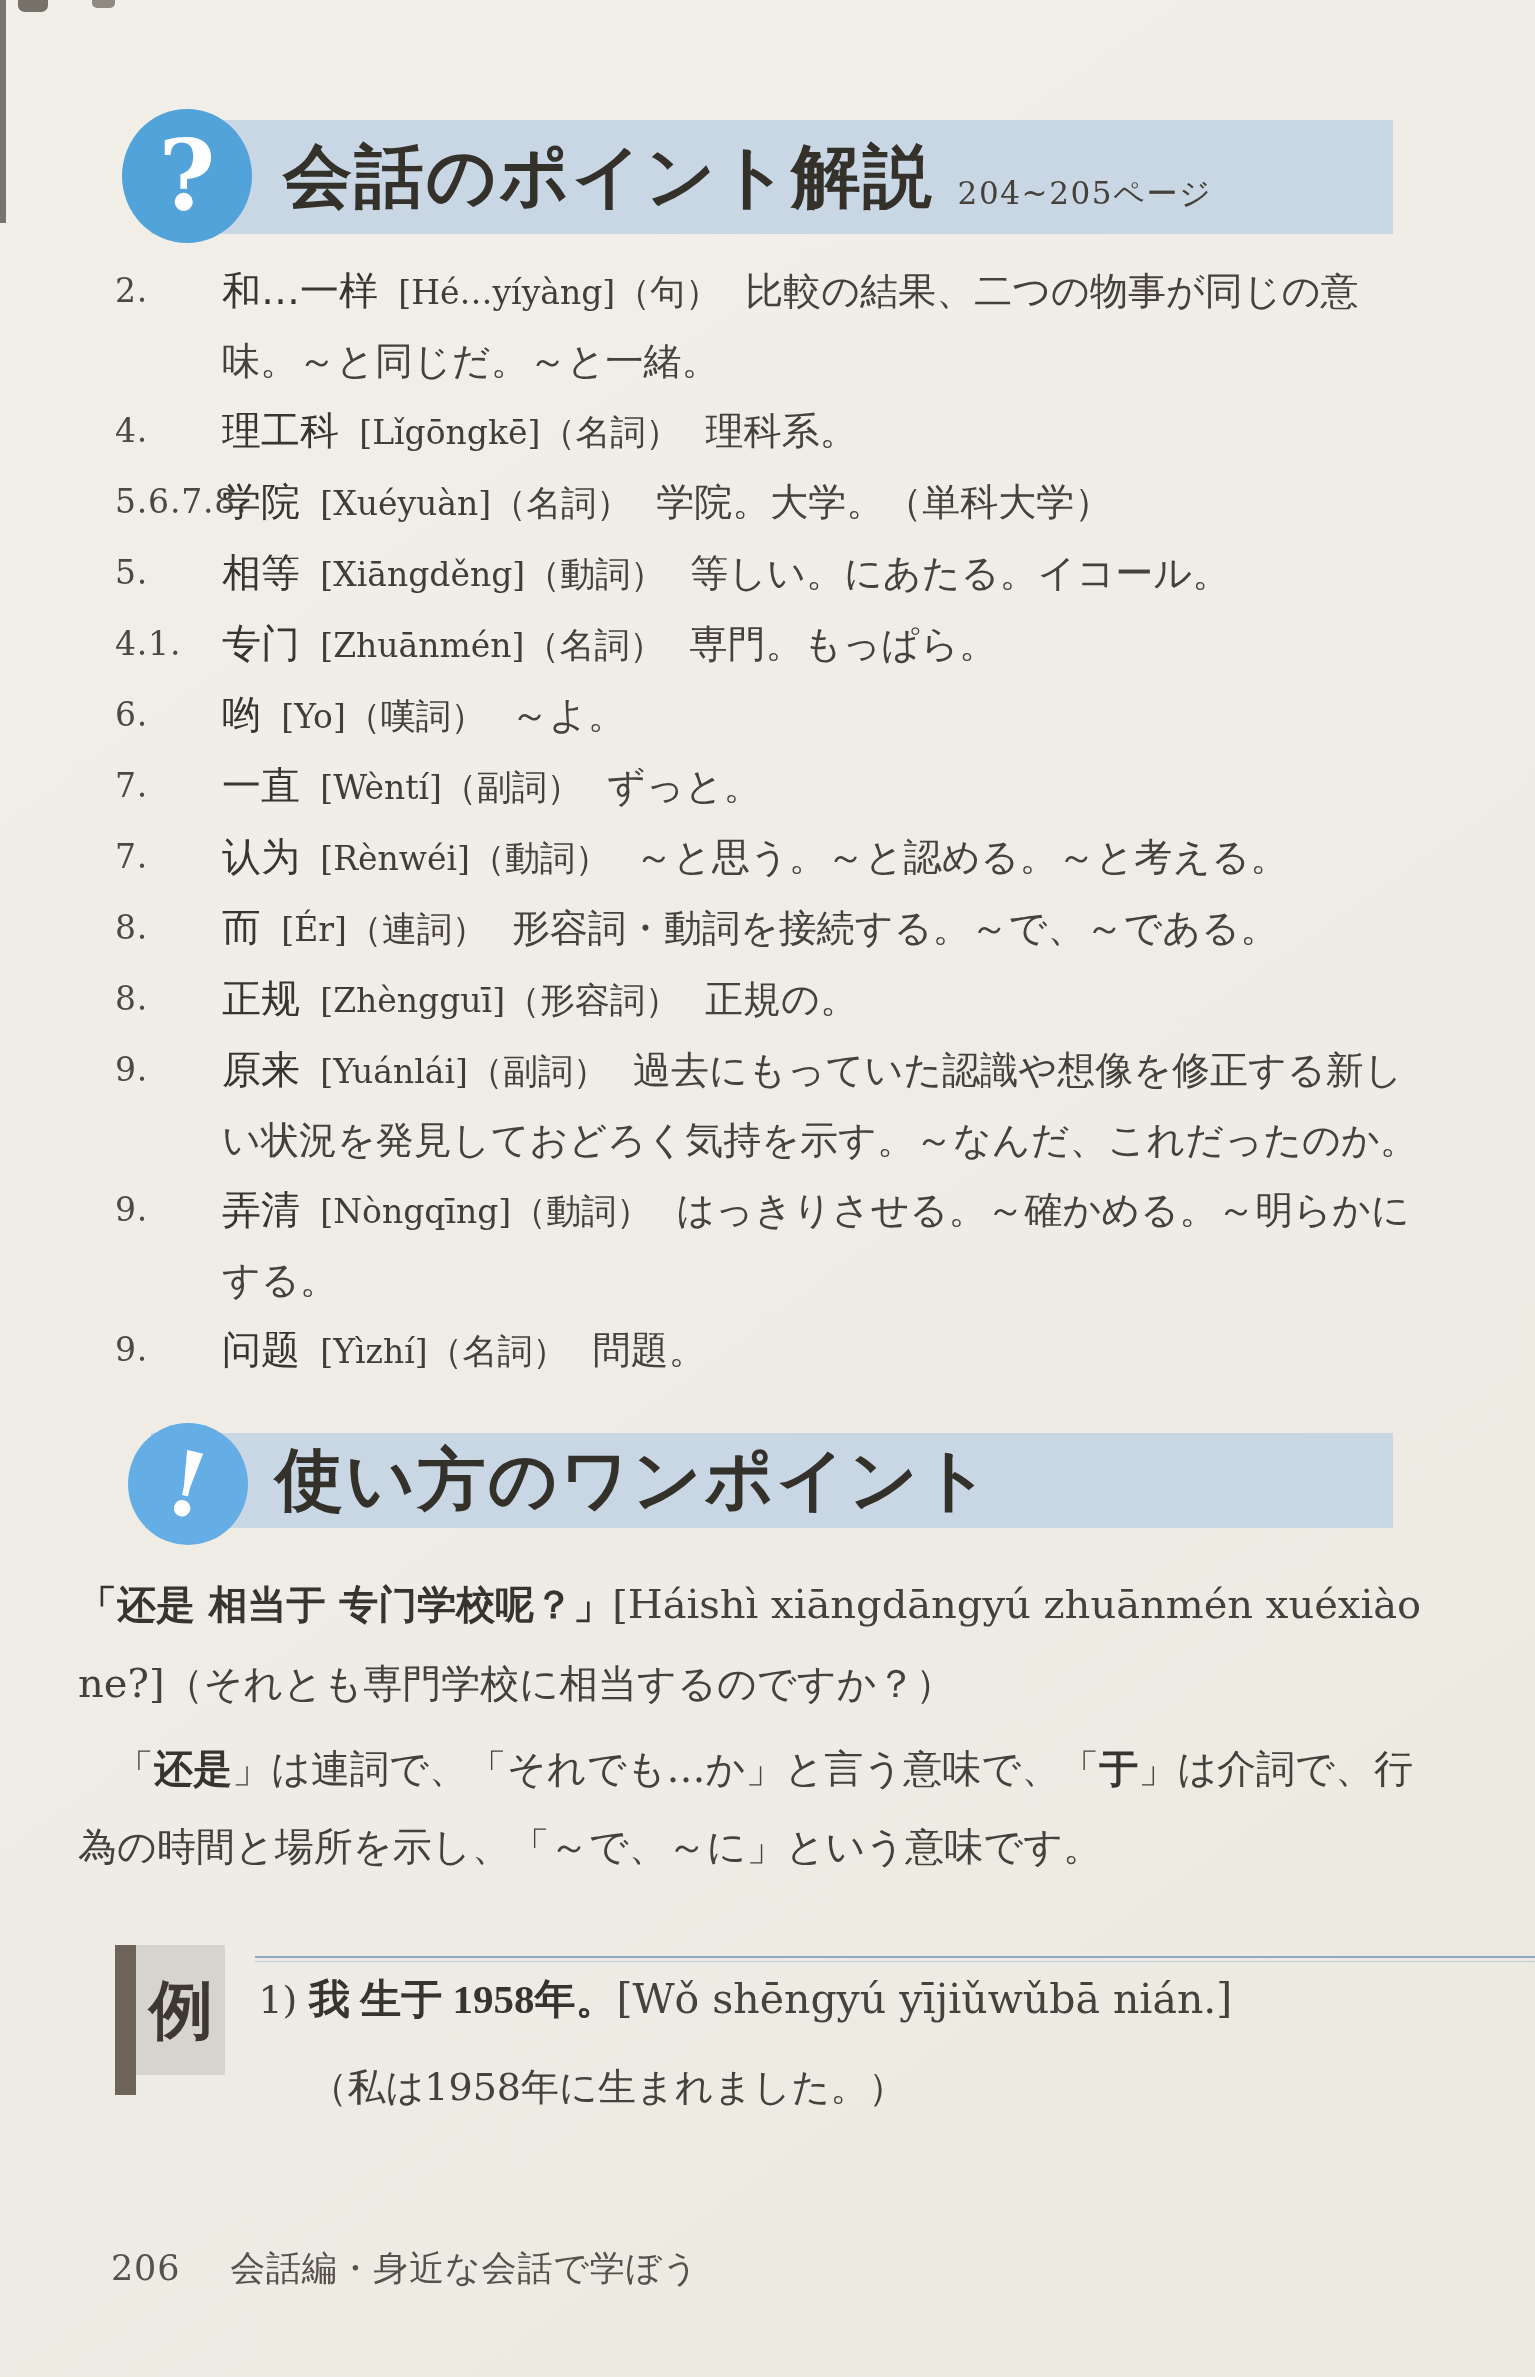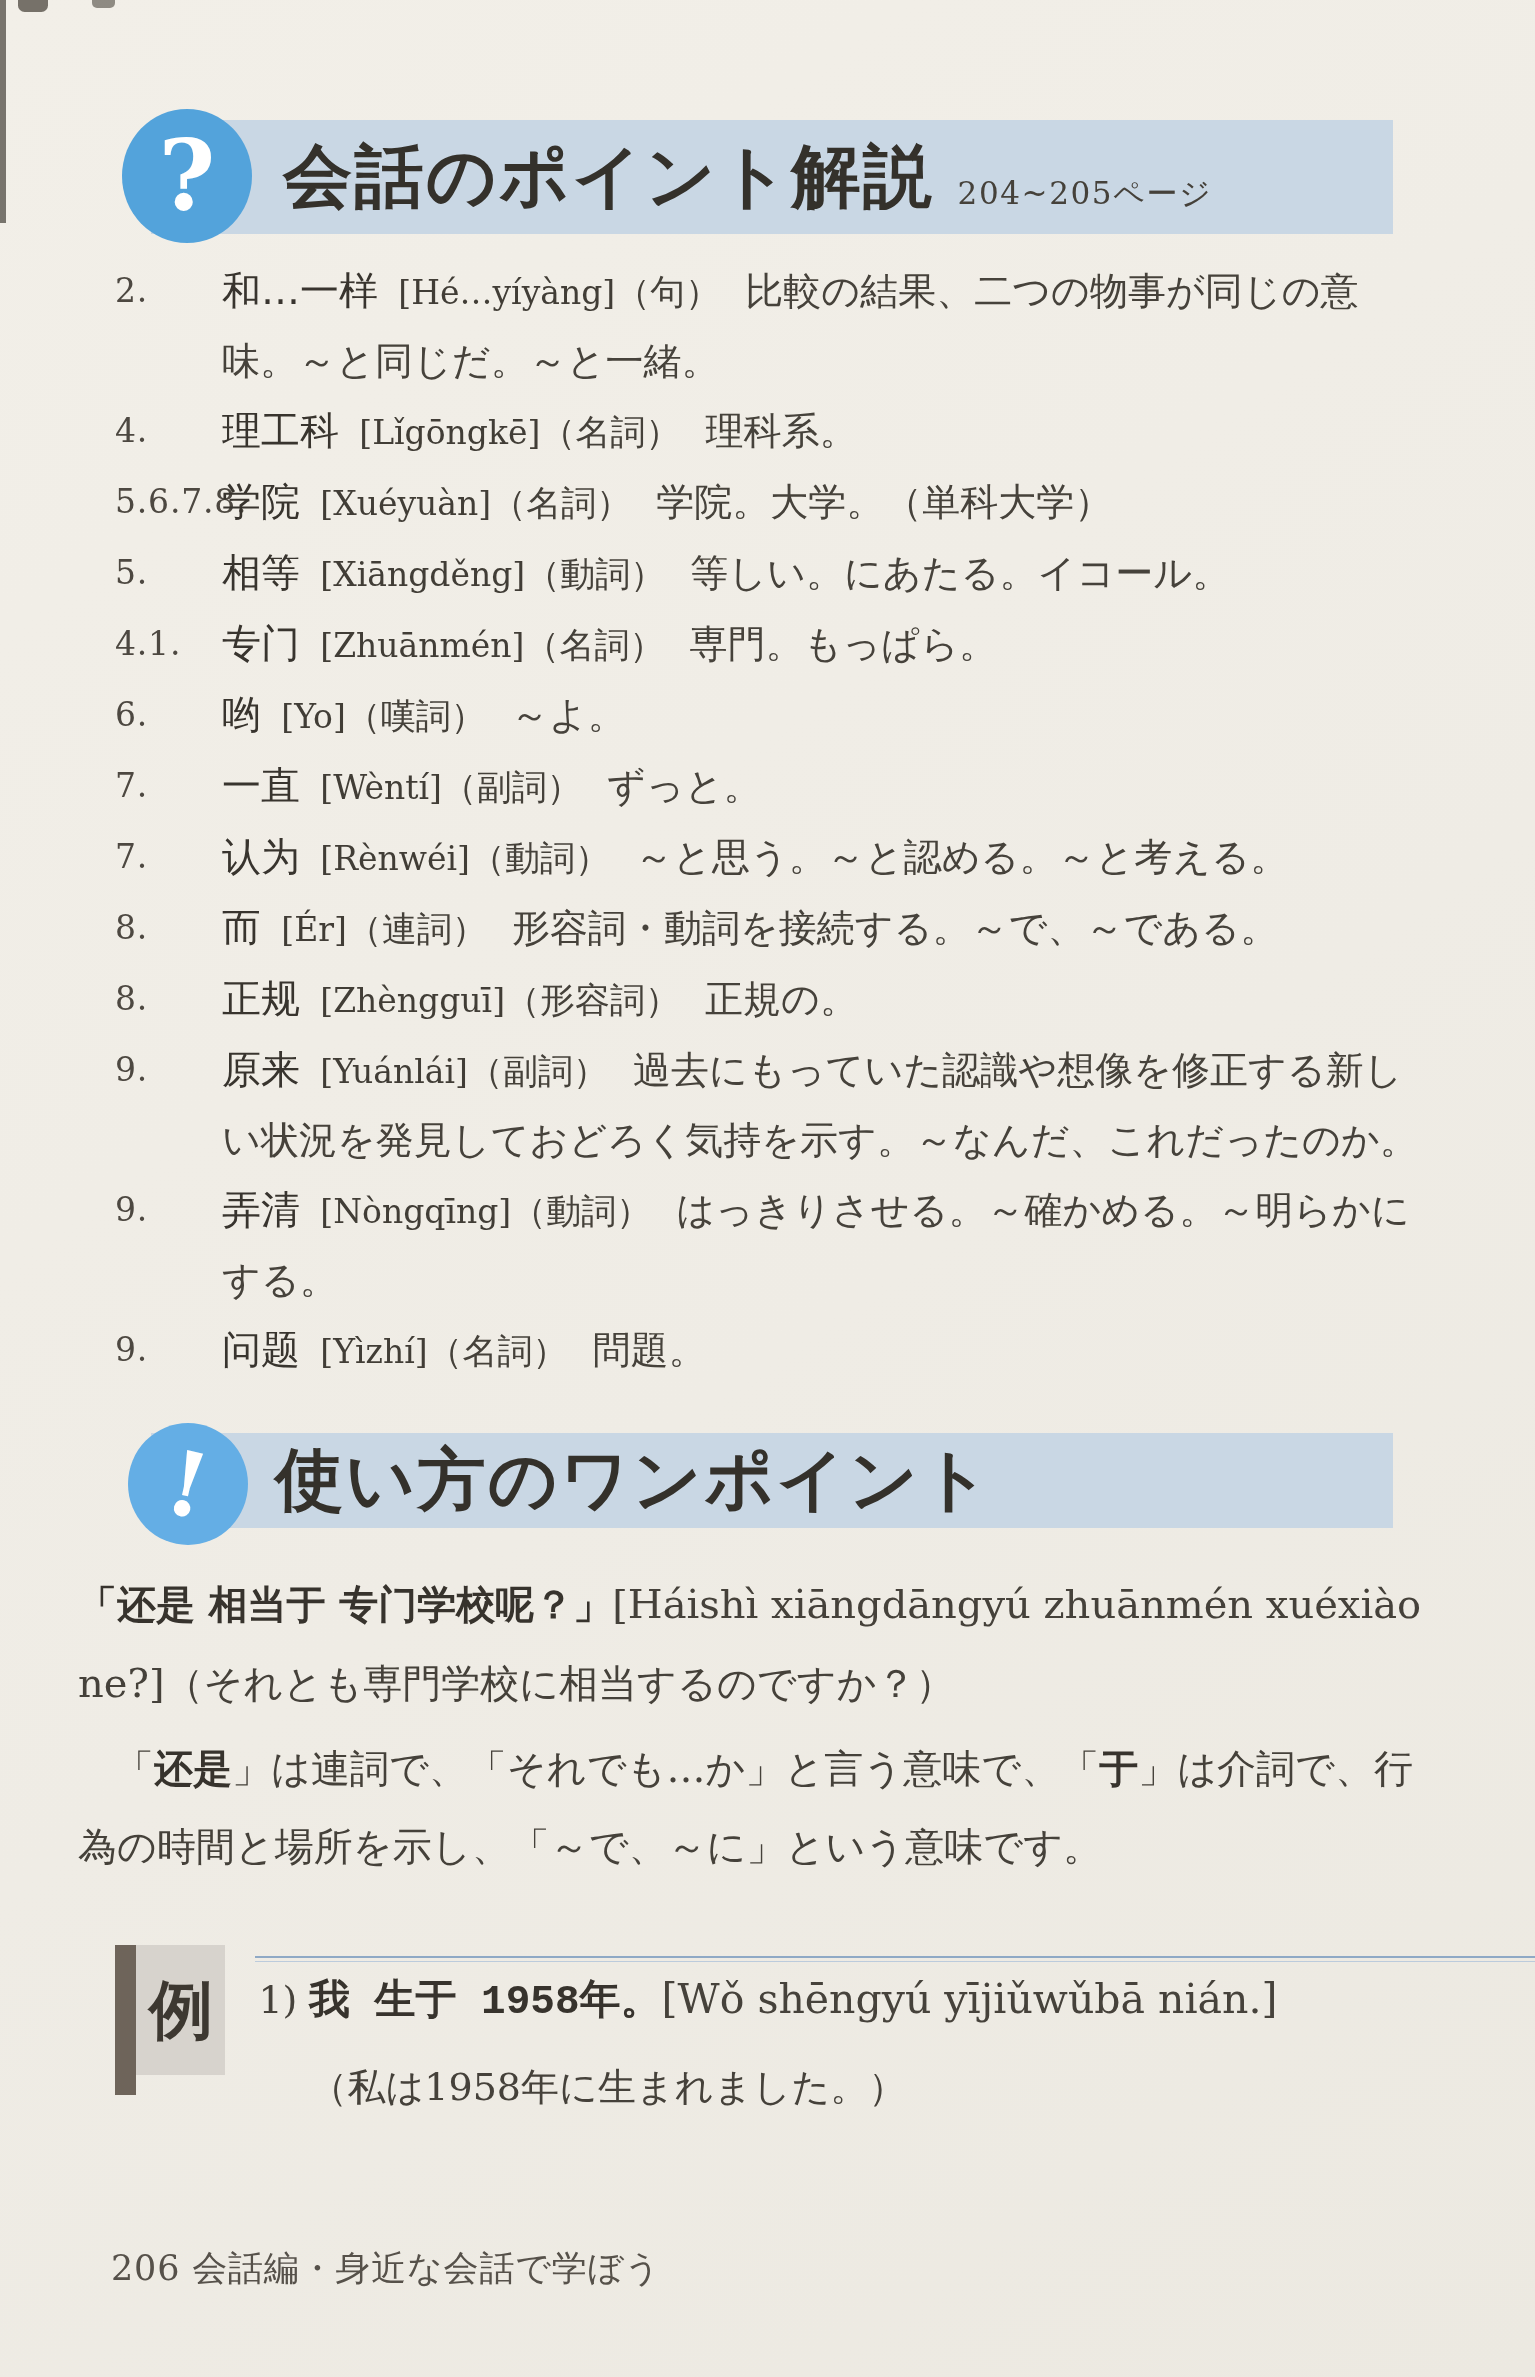--- a/index.html
+++ b/index.html
@@ -66,27 +66,27 @@
   .example { margin-top:70px; margin-left:115px; position:relative; }
   .ex-rule { margin-left:140px; height:3.3px; border-top:2.5px solid #8fa9c5; border-bottom:0.8px solid #bccbdc; }
   .ex-row { display:flex; margin-top:-16.5px; }
   .ex-label { flex:none; display:flex; }
   .ex-bar { width:21.4px; height:150px; background:#6e645a; }
   .ex-box { width:89px; height:130px; background:#d7d3cd; display:flex; align-items:center; justify-content:center; }
   .ex-box span { font-size:64px; font-weight:700; color:#3d3831; }
   .ex-content { margin-left:33px; padding-top:15px; }
   .ex-content p { margin:0; line-height:79px; }
   .ex-num { font-size:38px; margin-right:11.5px; }
-  .ex-cn { font-family:Liberation Mono, monospace; font-weight:700; font-size:41px; color:#37332d; }
+  .ex-cn { font-family:Liberation Serif, serif; font-weight:700; font-size:41px; color:#37332d; }
   .ex-pin { font-size:41px; }
   .ex-ja { font-size:38px; padding-left:51px; color:#45413a; }
 
   
   .footer { position:absolute; left:111px; top:2245px; font-size:35px; color:#56514a; letter-spacing:0.8px; }
-  .footer .pgno { }
+  .footer .pgno { margin-right:38px; }
 </style>
 </head>
 <body>
 
 <div class="page">
 
   <div class="edge-sliver"></div>
   <div class="smudge-a"></div>
   <div class="smudge-b"></div>
 

